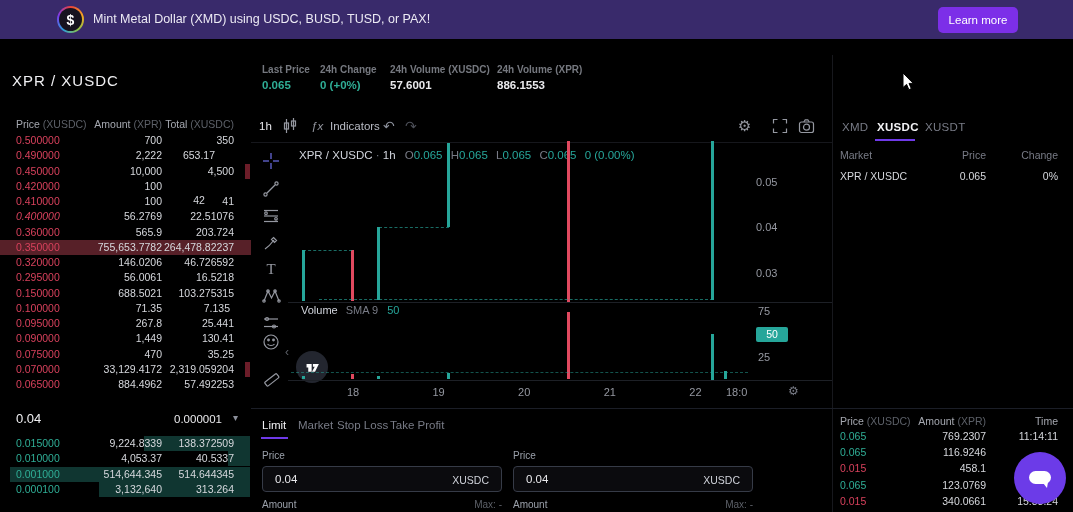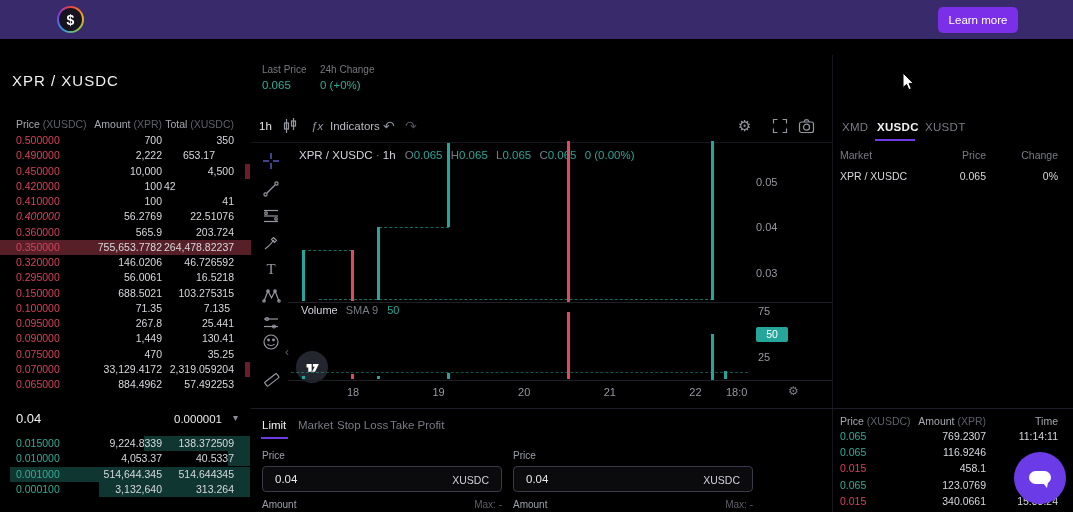--- a/index.html
+++ b/index.html
@@ -20,21 +20,21 @@
         background:#17131f;color:#fff;font-weight:bold;font-size:14px;display:flex;
         align-items:center;justify-content:center;}
   #banner-text{position:absolute;left:93px;top:0;height:39px;line-height:39px;
         font-size:12.5px;color:#eceaf4;}
   #learn-btn{position:absolute;left:938px;top:7px;width:80px;height:26px;background:#7c2fe8;
         border:none;border-radius:5px;color:#fff;font-size:11.5px;cursor:pointer;
         font-family:inherit;}
 
   
   #pair-title{position:absolute;left:12px;top:72px;font-size:15px;letter-spacing:1px;color:#f0f0f3;}
-  .stat{position:absolute;top:64px;}
+  .stat{position:absolute;top:64px;font-weight:bold;}
   .stat .lb{font-size:10px;color:#75787f;white-space:nowrap;}
   .stat .vl{font-size:11.5px;margin-top:4px;white-space:nowrap;}
 
   
   .ob-head{position:absolute;top:118px;left:0;width:251px;height:14px;font-size:10.5px;}
   .ob-row{position:absolute;left:0;width:251px;height:15.25px;font-size:10.5px;cursor:pointer;}
   .ob-row .c{position:absolute;top:1px;white-space:nowrap;}
   .depth{position:absolute;right:1px;top:0;height:15px;}
   .depth.sell{background:rgba(196,52,74,0.55);}
   .depth.buy{background:rgba(35,120,108,0.45);}
@@ -90,20 +90,21 @@
 </style>
 </head>
 <body>
 
 <div id="app">
 
   <div id="banner">
     <div id="coin">
       <div class="inner">$</div>
     </div>
+    <div id="banner-text">Mint Metal Dollar (XMD) using USDC, BUSD, TUSD, or PAX!</div>
     <button id="learn-btn">Learn more</button>
   </div>
 
   <div id="pair-title">XPR / XUSDC</div>
   <div id="stats-bar"></div>
 
   <div id="ob-head" class="ob-head">
       <div style="position: absolute; left: 16px; color: rgb(165, 168, 176);"><span>Price</span><span style="color: rgb(92, 96, 104);"> (XUSDC)</span></div>
       <div style="position: absolute; left: 78px; width: 84px; text-align: right; color: rgb(165, 168, 176);"><span>Amount</span><span style="color: rgb(92, 96, 104);"> (XPR)</span></div>
       <div style="position: absolute; left: 164px; width: 70px; text-align: right; color: rgb(165, 168, 176);"><span>Total</span><span style="color: rgb(92, 96, 104);"> (XUSDC)</span></div>
@@ -121,21 +122,21 @@
       </div>
       <div class="ob-row" style="position: absolute; left: 0px; top: 163.5px;">
         <div class="depth sell" style="position: absolute; width: 4.8px;"></div>
         <div class="c t-down" style="position: absolute; left: 16px; top: 1px;">0.450000</div>
         <div class="c" style="position: absolute; left: 78px; width: 84px; text-align: right; top: 1px; color: rgb(214, 216, 221);">10,000</div>
         <div class="c" style="position: absolute; left: 164px; width: 70px; text-align: right; top: 1px; color: rgb(214, 216, 221);">4,500</div>
       </div>
       <div class="ob-row" style="position: absolute; left: 0px; top: 178.75px;">
         <div class="c t-down" style="position: absolute; left: 16px; top: 1px;">0.420000</div>
         <div class="c" style="position: absolute; left: 78px; width: 84px; text-align: right; top: 1px; color: rgb(214, 216, 221);">100</div>
-        <div class="c" style="position: absolute; left: 164px; width: 70px; text-align: left; top: 1px; color: rgb(214, 216, 221);">42</div>
+        <div class="c" style="position: absolute; left: 164px; width: 70px; text-align: center; top: 15px; color: rgb(214, 216, 221);">42</div>
       </div>
       <div class="ob-row" style="position: absolute; left: 0px; top: 194px;">
         <div class="c t-down" style="position: absolute; left: 16px; top: 1px;">0.410000</div>
         <div class="c" style="position: absolute; left: 78px; width: 84px; text-align: right; top: 1px; color: rgb(214, 216, 221);">100</div>
         <div class="c" style="position: absolute; left: 164px; width: 70px; text-align: right; top: 1px; color: rgb(214, 216, 221);">41</div>
       </div>
       <div class="ob-row" style="position: absolute; left: 0px; top: 209.25px;">
         <div class="c t-down" style="position: absolute; left: 16px; top: 1px; font-style: italic;">0.400000</div>
         <div class="c" style="position: absolute; left: 78px; width: 84px; text-align: right; top: 1px; color: rgb(214, 216, 221);">56.2769</div>
         <div class="c" style="position: absolute; left: 164px; width: 70px; text-align: right; top: 1px; color: rgb(214, 216, 221);">22.51076</div>
@@ -466,13 +467,21 @@
   </svg>
 
 <div class="stat" style="position: absolute; left: 262px; top: 64px;">
       <div class="lb" style="position: static;">Last Price</div>
       <div class="vl t-up" style="position: static;">0.065</div>
     </div>
     <div class="stat" style="position: absolute; left: 320px; top: 64px;">
       <div class="lb" style="position: static;">24h Change</div>
       <div class="vl t-up" style="position: static;">0 (+0%)</div>
     </div>
+    <div class="stat" style="position: absolute; left: 390px; top: 64px;">
+      <div class="lb" style="position: static;">24h Volume (XUSDC)</div>
+      <div class="vl t-plain" style="position: static;">57.6001</div>
+    </div>
+    <div class="stat" style="position: absolute; left: 497px; top: 64px;">
+      <div class="lb" style="position: static;">24h Volume (XPR)</div>
+      <div class="vl t-plain" style="position: static;">886.1553</div>
+    </div>
   </div>
 
 </body></html>

